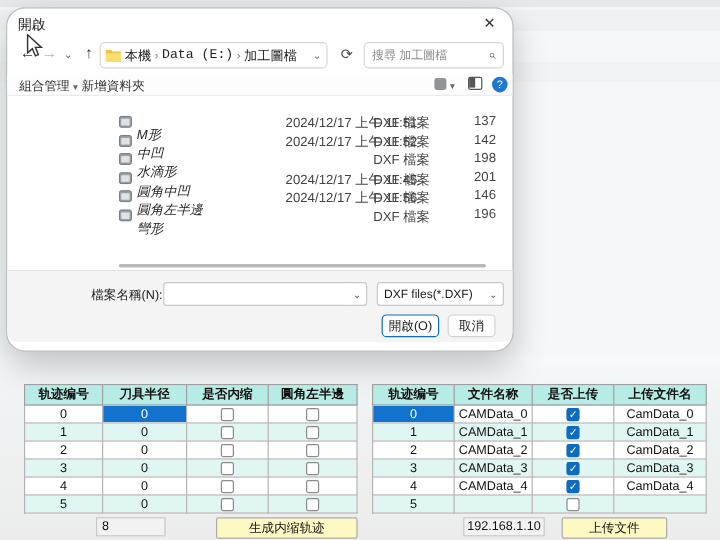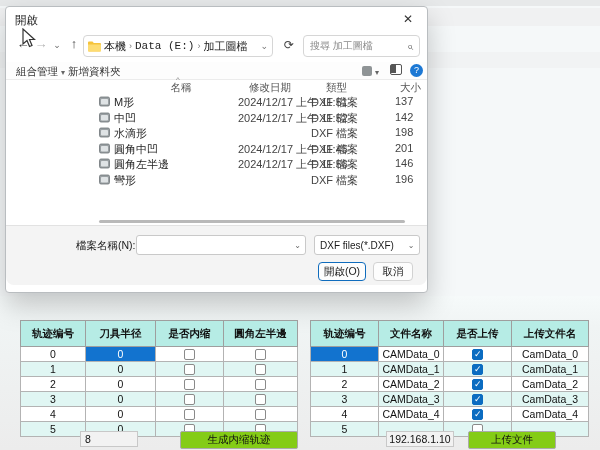--- a/index.html
+++ b/index.html
@@ -10,21 +10,21 @@
   
   .bg-strip { position:absolute; left:0; width:600px; }
   #bg-top    { top:0;  height:6px;  background:#e7e9ea; }
   #bg-band1  { top:8;  top:8px;  height:18px; background:#f0f1f2; }
   #bg-band2  { top:52px; height:16px; background:#f1f3f4; }
   #bottom-panel { position:absolute; left:0; top:296px; width:600px; height:154px;
     background:linear-gradient(180deg,#f6fafa 0%,#f0f4f4 20%,#ececec 100%); }
 
   
   #dialog { position:absolute; left:5px; top:6px; width:423px; height:287px;
-    background:#ffffff; border:1px solid #b9bdc0; border-radius:4px;
+    background:#ffffff; border:1px solid #b9bdc0; border-radius:16px;
     box-shadow:0 12px 28px rgba(0,0,0,.22); }
   #dialog-titlebar { position:absolute; left:0; top:0; width:100%; height:24px; }
   #dialog-title { position:absolute; left:9px; top:6px; font-size:11.5px; color:#1a1a1a; }
   #dialog-close { position:absolute; right:4px; top:1px; width:30px; height:22px;
     display:flex; align-items:center; justify-content:center; font-size:12px; color:#333;
     border-radius:4px; cursor:default; }
 
   
   #nav-row { position:absolute; left:0; top:24px; width:100%; height:30px; }
   .nav-ic { position:absolute; top:5px; font-size:13px; color:#3a3a3a; text-align:center; width:16px; }
@@ -64,21 +64,21 @@
   #col-name { position:absolute; left:140px; width:70px; text-align:center; }
   #sort-caret { position:absolute; left:170px; top:-6px; color:#888; font-size:8px; }
   #col-date { position:absolute; left:243px; }
   #col-type { position:absolute; left:320px; }
   #col-size { position:absolute; right:6px; }
 
   
   #file-list { position:absolute; left:0; top:87px; width:100%; }
   .file-row { position:relative; height:15.5px; }
   .file-ic { position:absolute; left:93px; top:2px; width:11px; height:11px; }
-  .f-name { position:absolute; left:108px; top:1px; color:#1f1f1f; }
+  .f-name { position:absolute; left:108px; top:11px; color:#1f1f1f;font-style:italic; }
   .f-date { position:absolute; left:232px; top:1px; color:#444; }
   .f-type { position:absolute; left:305px; top:1px; color:#444; }
   .f-size { position:absolute; right:-2px; top:1px; width:34px; color:#444; text-align:left; overflow:hidden; }
 
   #hscroll { position:absolute; left:93px; top:213px; width:306px; height:3px;
     background:#b9b9b9; border-radius:2px; }
 
   
   #dialog-footer { position:absolute; left:0; top:218px; width:100%; height:60px;
     background:#f4f4f4; border-top:1px solid #e2e2e2; border-radius:0 0 8px 8px; }
@@ -99,37 +99,37 @@
     font-size:10.5px; color:#1a1a1a; display:flex; align-items:center; justify-content:center; }
 
   
   #cursor { position:absolute; left:21px; top:28px; z-index:50; }
 
   
   .grid { position:absolute; top:320px; border-collapse:collapse; table-layout:fixed;
     background:#fff; border:1px solid #5a5a5a; font-size:10.5px; }
   #left-table { left:20px; width:277px; }
   #right-table { left:310px; width:278px; }
-  .grid th { background:#b6ece5; border:1px solid #9e9e9e; height:26px;
+  .grid th { background:#b6ece5; border:1px solid #9e9e9e; height:17px;
     font-weight:bold; color:#111; text-align:center; }
   .grid td { border:1px solid #b3b3b3; height:15px; text-align:center; color:#111;
     overflow:hidden; white-space:nowrap; }
   .grid tr.alt td { background:#e0f6f3; }
   .grid td.sel { background:#1273cf; color:#fff; }
   .grid input[type=checkbox] { appearance:none; width:11px; height:11px; border:1px solid #8a8a8a;
     border-radius:2px; background:#fff; vertical-align:middle; position:relative; }
   .grid input[type=checkbox]:checked { background:#0b6cc1; border-color:#0b6cc1; }
   .grid input[type=checkbox]:checked::after { content:"✓"; position:absolute; left:1px; top:-1px;
     color:#fff; font-size:9px; }
 
   
   .ctrl-label { position:absolute; top:434px; color:#111; font-size:16px;margin-top:36px; }
   .ctrl-input { position:absolute; top:431px; height:16px; background:#f2f2f2;
     border:1px solid #c8c8c8; font-size:10.5px; color:#111; padding:0 4px; display:flex; align-items:center; }
-  .ctrl-btn { position:absolute; top:431px; height:18px; background:#84cc16;
+  .ctrl-btn { position:absolute; top:431px; height:18px; background:#fef9c3;
     border:1px solid #ababab; border-radius:2px; font-size:10.5px; color:#111;
     display:flex; align-items:center; justify-content:center; }
   #feed-label { left:23px; }
   #feed-input { left:80px; width:58px; }
   #feed-unit { left:134px;text-align:center; }
   #generate-btn { left:180px; width:118px; }
   #ip-label { left:365px; }
   #ip-input { left:386px; width:68px; justify-content:center; }
   #upload-btn { left:468px; width:88px; }
 </style>
@@ -173,27 +173,20 @@
   </div>
 
   <div id="cmd-bar">
     <span class="cmd-item" id="organize-btn"><span>組合管理</span> <span class="cmd-caret">▾</span></span>
     <span class="cmd-item" id="newfolder-btn">新增資料夾</span>
     <span class="cmd-item" id="view-btn"><span class="sq"></span> <span class="cmd-caret">▾</span></span>
     <span class="cmd-item" id="preview-btn"><span class="pv"></span></span>
     <span id="help-btn">?</span>
   </div>
 
-  <div id="list-header">
-    <span id="col-name">名稱</span>
-    <span id="sort-caret">^</span>
-    <span id="col-date">修改日期</span>
-    <span id="col-type">類型</span>
-    <span id="col-size">大小</span>
-  </div>
 
   <div id="file-list">
       <div class="file-row">
         <svg class="file-ic" viewBox="0 0 11 11">
           <rect x="0.5" y="1" width="10" height="9" rx="1.5" fill="#9aa0a3" stroke="#6d7377" stroke-width="0.8"></rect>
           <rect x="2" y="3" width="7" height="5.5" rx="0.8" fill="#dfe3e5"></rect>
         </svg>
         <span class="f-name">M形</span>
         <span class="f-date">2024/12/17 上午 11:51</span>
         <span class="f-type">DXF 檔案</span>

